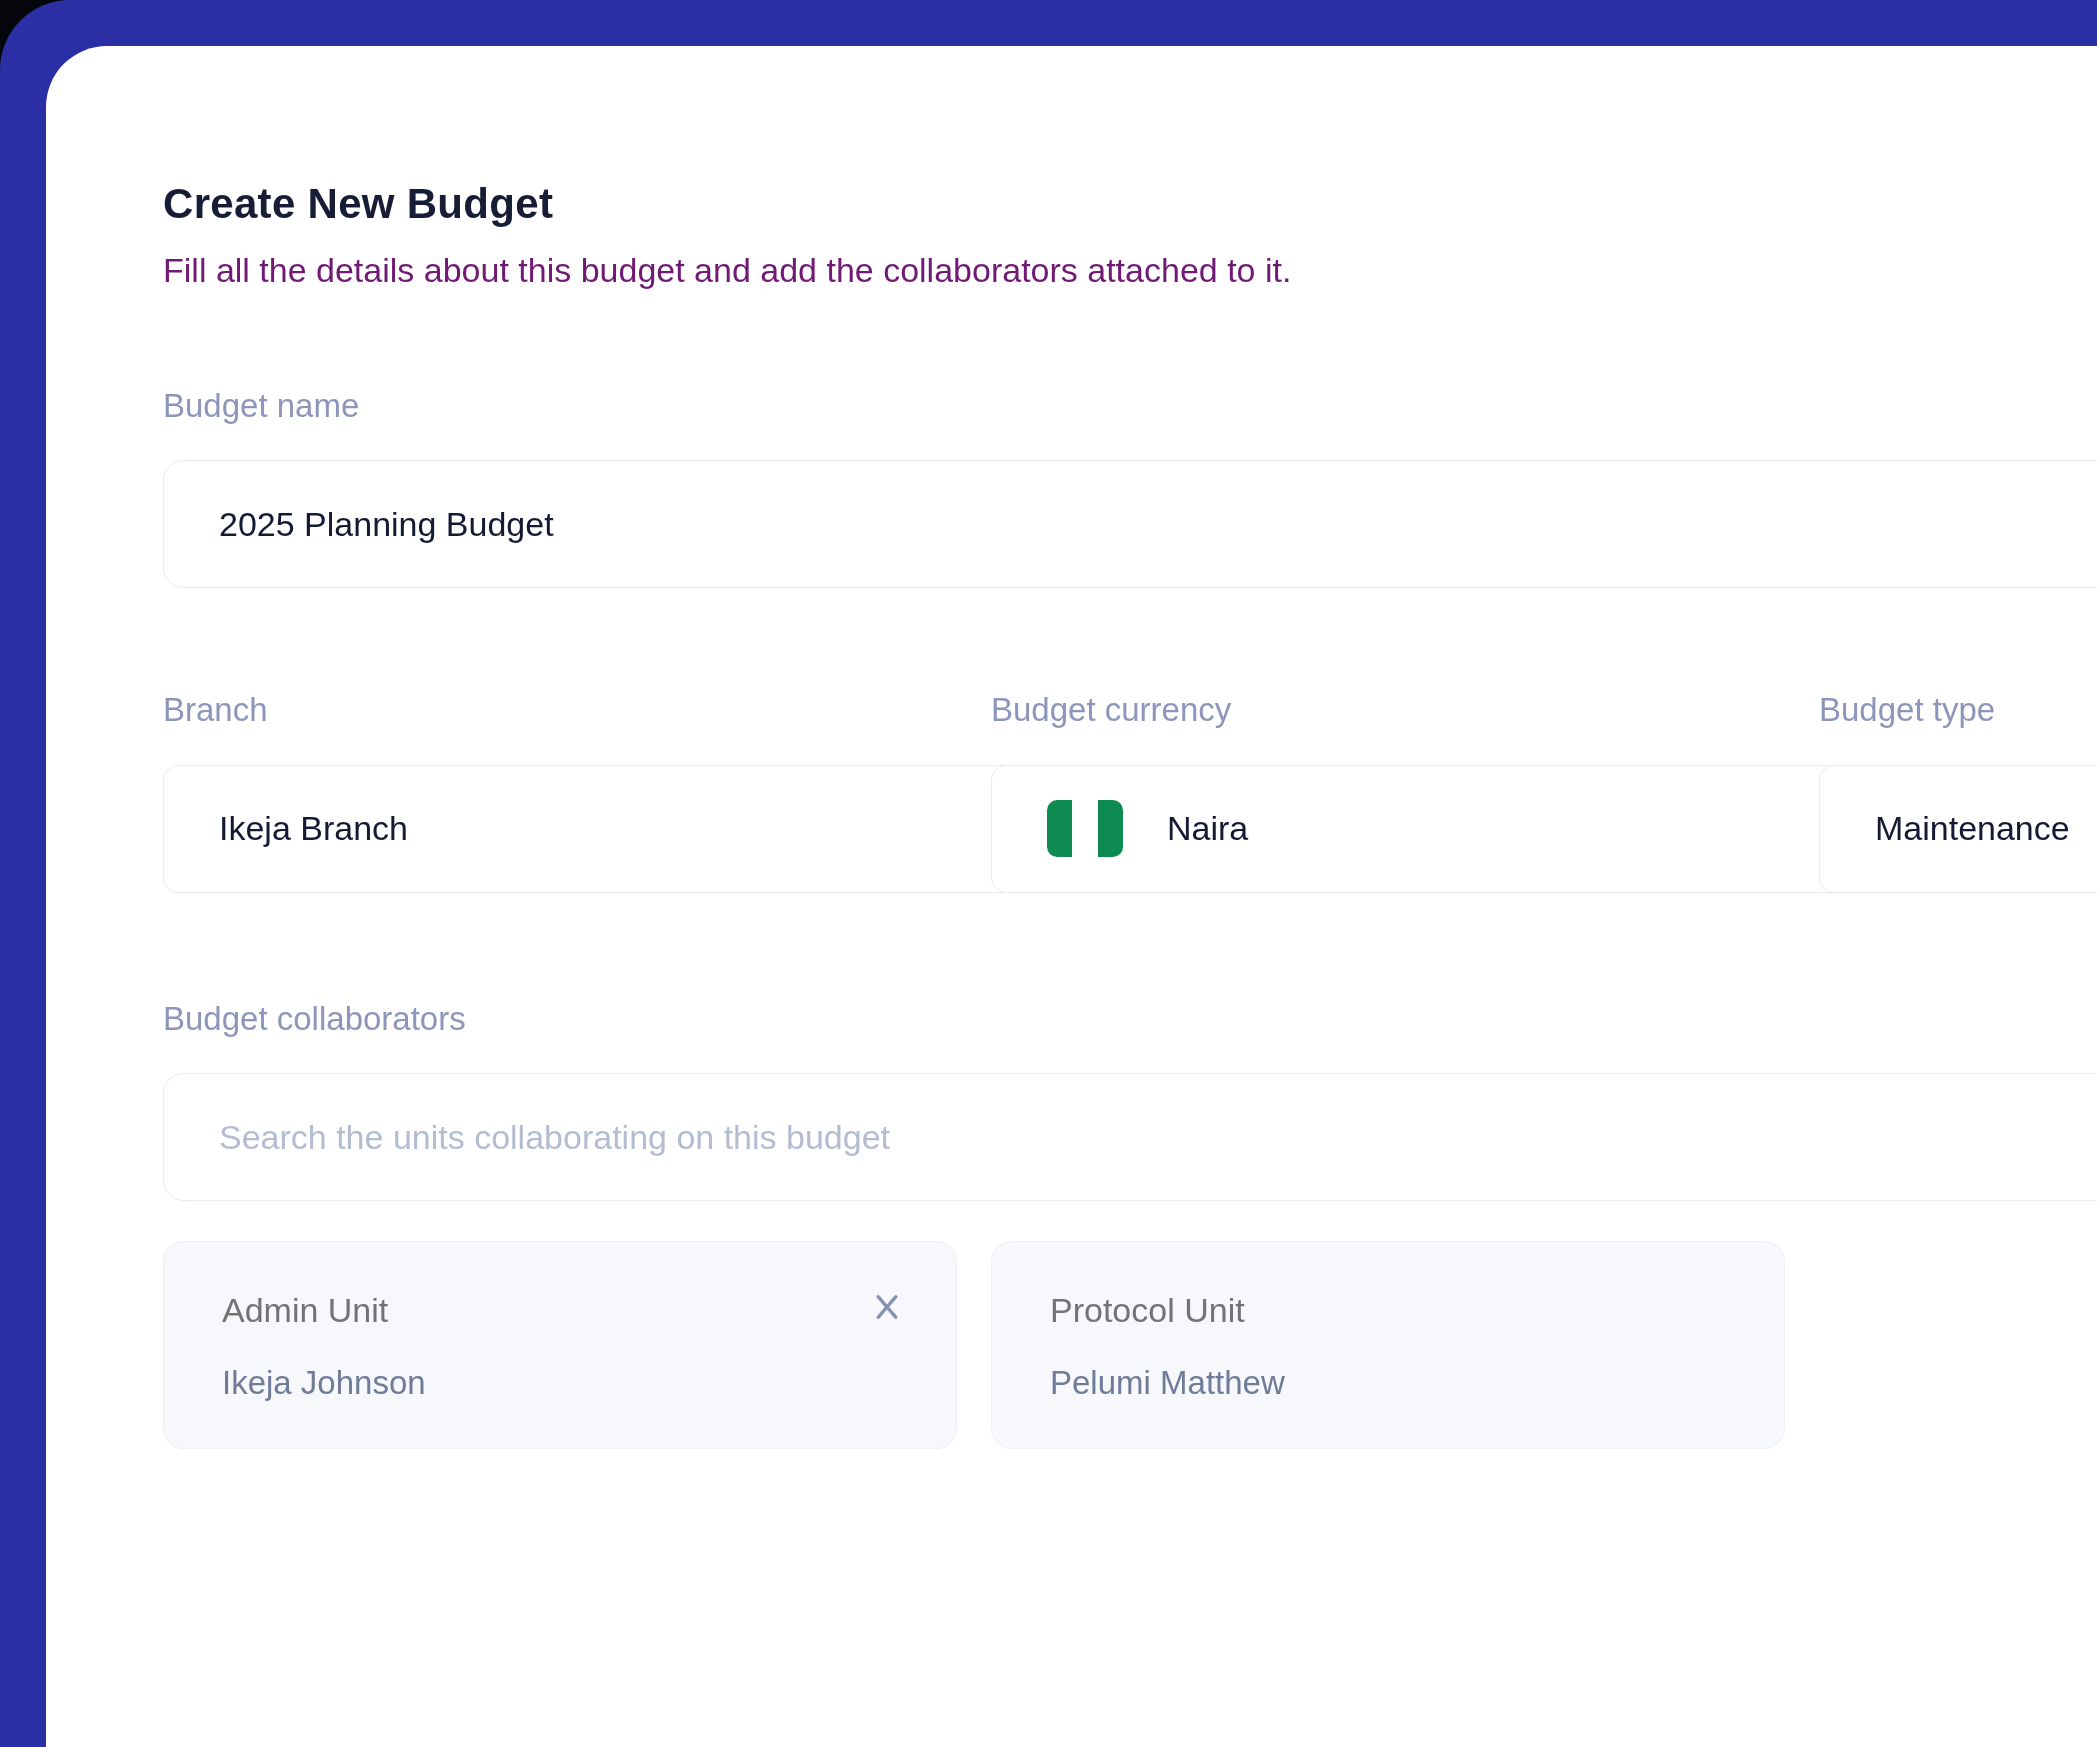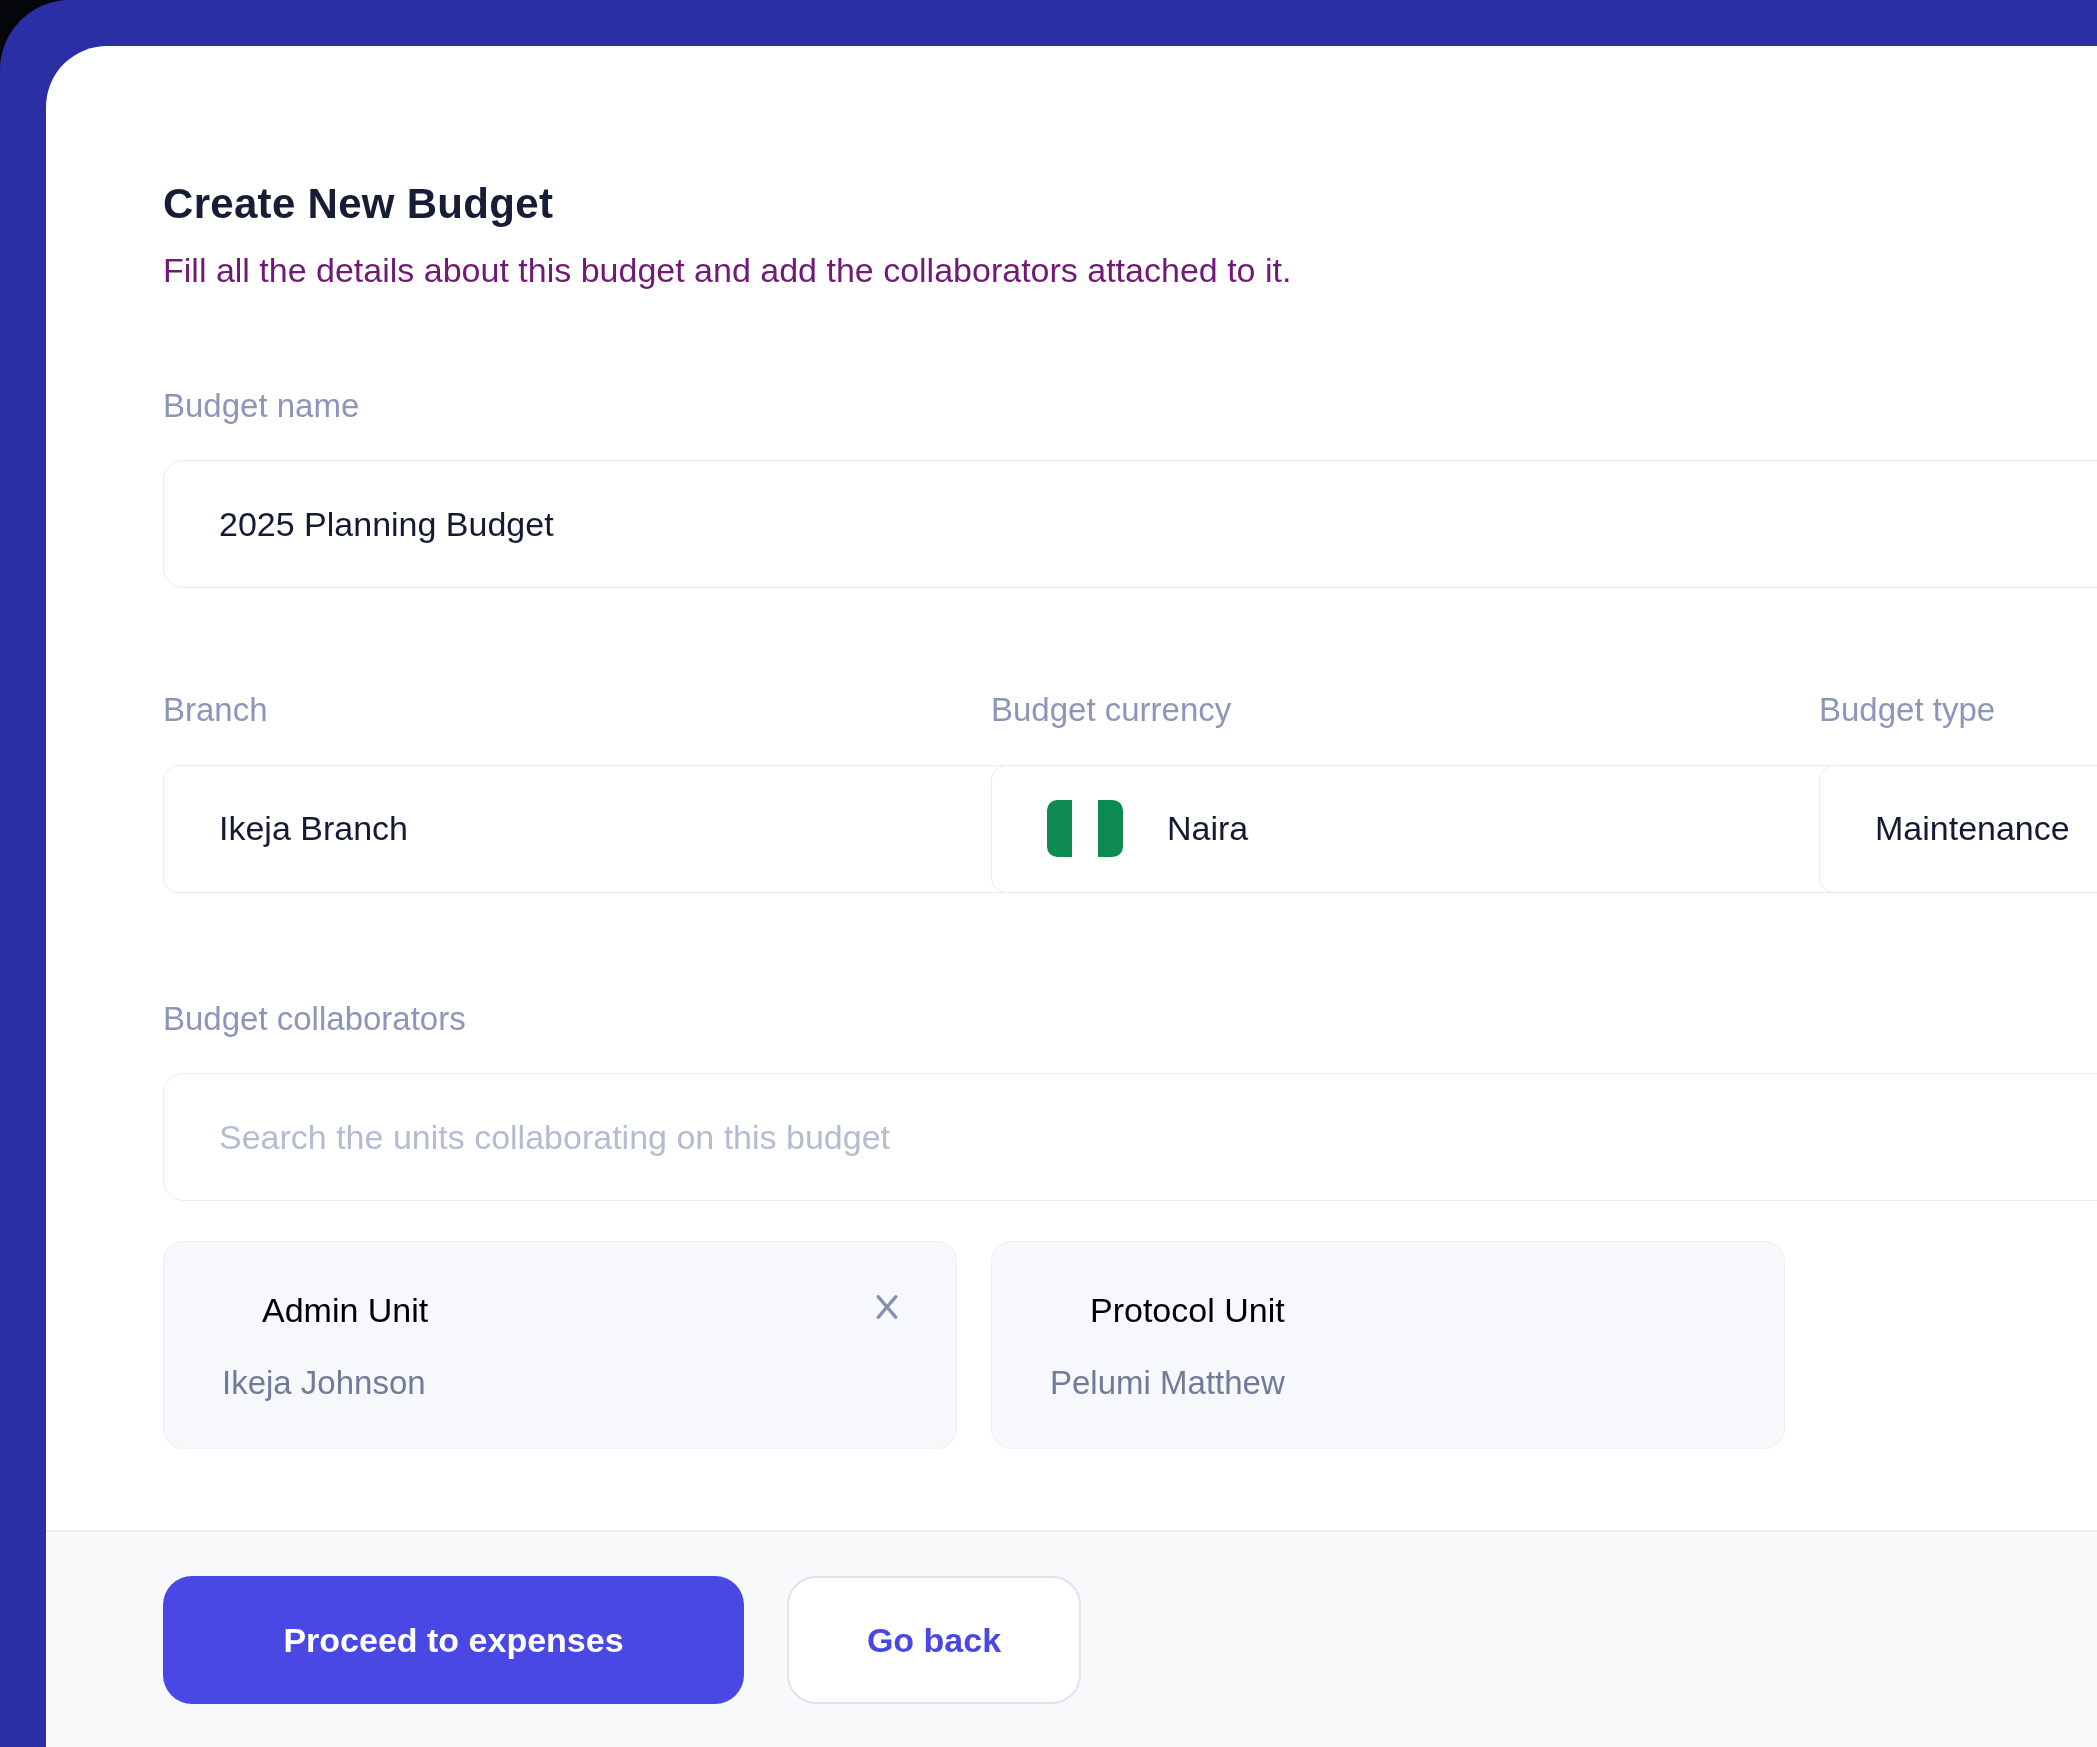--- a/index.html
+++ b/index.html
@@ -89,21 +89,21 @@
     box-sizing:border-box;
     width:794px;flex:0 0 794px;
     height:208px;
     background:#f7f8fb;
     border:1.5px solid #eef0f6;
     border-radius:20.4px;
     position:relative;
     padding:48px 55px 0 58px;
   }
   .unit-name{
-    font-size:34px;font-weight:500;color:#000000;line-height:1.2;margin-left:40px;
+    font-size:34px;font-weight:500;color:#737373;line-height:1.2;
   }
   .person-name{
     margin-top:32px;
     font-size:33px;color:#6f7b99;line-height:1.2;
   }
   .x-icon{
     position:absolute;top:48px;right:52px;
     width:34px;height:34px;
     cursor:pointer;
   }
@@ -194,20 +194,16 @@
         </div>
         <div class="card">
           <div class="unit-name">Protocol Unit</div>
           <div class="person-name">Pelumi Matthew</div>
 
         </div>
       </div>
 
     </div>
 
-    <div class="footer">
-      <button class="btn btn-primary">Proceed to expenses</button>
-      <button class="btn btn-secondary">Go back</button>
-    </div>
 
   </div>
 </div>
 
 
 </body></html>

